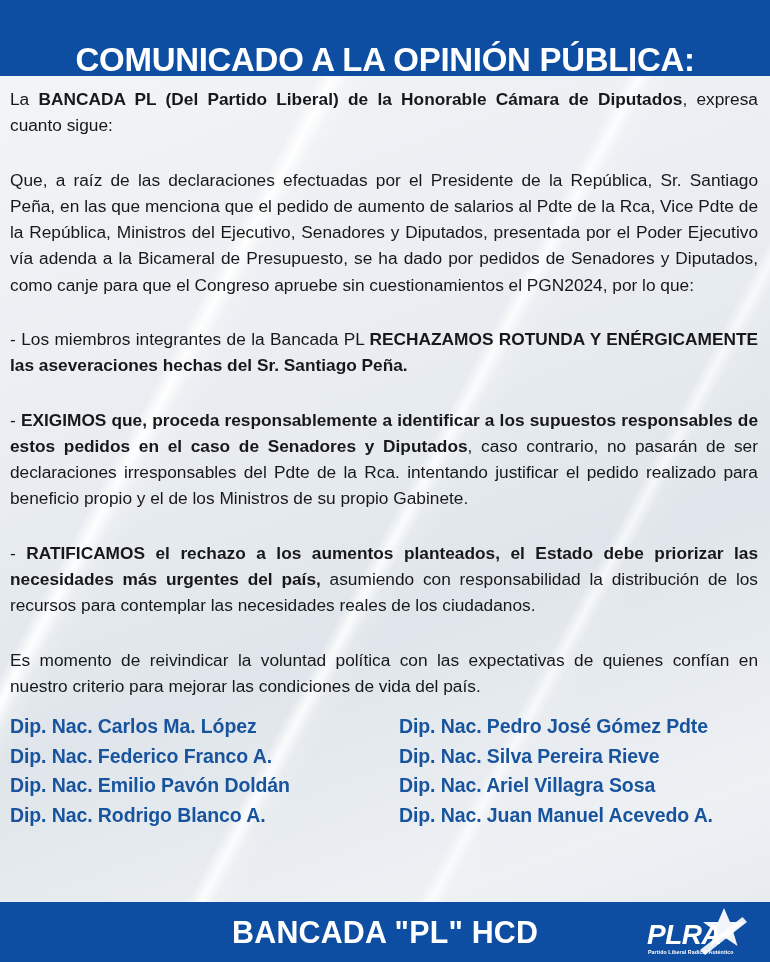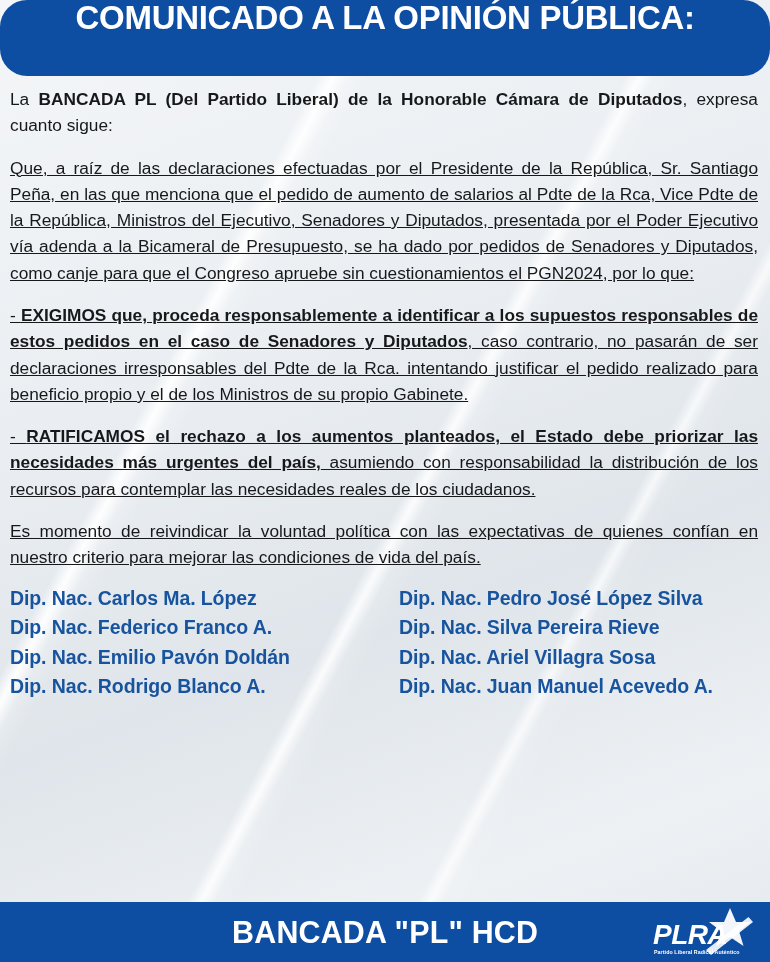--- a/index.html
+++ b/index.html
@@ -30,23 +30,22 @@
 
   
   .header-band {
     position: absolute;
     top: 0;
     left: 0;
     width: 770px;
     height: 76px;
     background: #0d4da2;
     display: flex;
-    align-items: flex-start;
+    align-items: flex-end;
     justify-content: center;
-    border-radius: 27px;
   }
   .header-title {
     color: #ffffff;
     font-size: 34px;
     font-weight: bold;
     letter-spacing: -0.3px;
     line-height: 1;
     white-space: nowrap;
     text-align: center;
     transform: scaleX(0.97);
@@ -66,22 +65,21 @@
   p.para {
     margin: 0 0 0 0;
     color: #17181a;
     font-size: 17.3px;
     line-height: 1.52;
     text-align: justify;
     text-justify: inter-word;
     hyphens: none;
   }
   p.para + p.para {
-    margin-top: 16px;
-    text-decoration: underline;
+    margin-top: 28px;
   }
   .b { font-weight: bold; }
 
   
   .signatures {
     margin-top: 13px;
     display: flex;
     width: 100%;
   }
   .sig-col {
@@ -114,21 +112,21 @@
     color: #ffffff;
     font-size: 31px;
     font-weight: bold;
     letter-spacing: 0.2px;
     line-height: 1;
     white-space: nowrap;
     transform: scaleX(0.98);
   }
   .logo {
     position: absolute;
-    right: 16px;
+    right: 22px;
     top: 50%;
     transform: translateY(-50%);
     width: 108px;
     height: 50px;
     text-align: center;
   }
   .logo svg { display: block; }
 </style>
 </head>
 <body>
@@ -138,37 +136,38 @@
   <div class="header-band">
     <div class="header-title">COMUNICADO A LA OPINIÓN PÚBLICA:</div>
   </div>
 
   <div class="body-area">
 
     <p class="para"><span>La </span><span class="b">BANCADA PL (Del Partido Liberal) de la Honorable Cámara de Diputados</span><span>, expresa cuanto sigue:</span></p>
 
     <p class="para">Que, a raíz de las declaraciones efectuadas por el Presidente de la República, Sr. Santiago Peña, en las que menciona que el pedido de aumento de salarios al Pdte de la Rca, Vice Pdte de la República, Ministros del Ejecutivo, Senadores y Diputados, presentada por el Poder Ejecutivo vía adenda a la Bicameral de Presupuesto, se ha dado por pedidos de Senadores y Diputados, como canje para que el Congreso apruebe sin cuestionamientos el PGN2024, por lo que:</p>
 
+    <p class="para"><span>- Los miembros integrantes de la Bancada PL </span><span class="b">RECHAZAMOS ROTUNDA Y ENÉRGICAMENTE las aseveraciones hechas del Sr. Santiago Peña.</span></p>
 
     <p class="para"><span>- </span><span class="b">EXIGIMOS que, proceda responsablemente a identificar a los supuestos responsables de estos pedidos en el caso de Senadores y Diputados</span><span>, caso contrario, no pasarán de ser declaraciones irresponsables del Pdte de la Rca. intentando justificar el pedido realizado para beneficio propio y el de los Ministros de su propio Gabinete.</span></p>
 
     <p class="para"><span>- </span><span class="b">RATIFICAMOS el rechazo a los aumentos planteados, el Estado debe priorizar las necesidades más urgentes del país,</span><span> asumiendo con responsabilidad la distribución de los recursos para contemplar las necesidades reales de los ciudadanos.</span></p>
 
 
     <p class="para">Es momento de reivindicar la voluntad política con las expectativas de quienes confían en nuestro criterio para mejorar las condiciones de vida del país.</p>
 
     <div class="signatures">
       <div class="sig-col left">
         <div class="sig-name">Dip. Nac. Carlos Ma. López</div>
         <div class="sig-name">Dip. Nac. Federico Franco A.</div>
         <div class="sig-name">Dip. Nac. Emilio Pavón Doldán</div>
         <div class="sig-name">Dip. Nac. Rodrigo Blanco A.</div>
       </div>
       <div class="sig-col right">
-        <div class="sig-name">Dip. Nac. Pedro José López Silva</div>
+        <div class="sig-name">Dip. Nac. Pedro José Gómez Pdte</div>
         <div class="sig-name">Dip. Nac. Silva Pereira Rieve</div>
         <div class="sig-name">Dip. Nac. Ariel Villagra Sosa</div>
         <div class="sig-name">Dip. Nac. Juan Manuel Acevedo A.</div>
       </div>
     </div>
 
   </div>
 
   <div class="footer-band">
     <div class="footer-title">BANCADA "PL" HCD</div>

